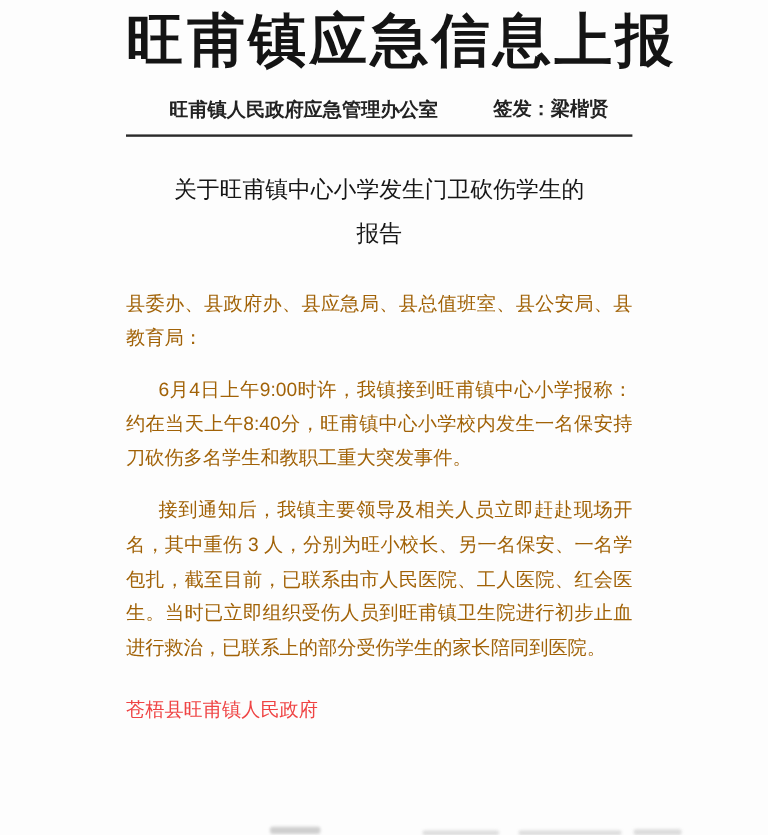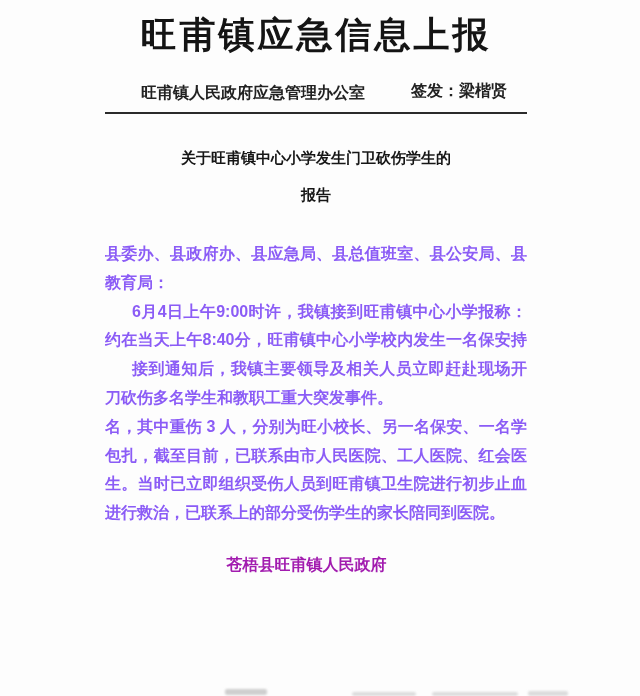--- a/index.html
+++ b/index.html
@@ -9,53 +9,53 @@
     background:var(--paper,#fdfdfd);
     color:var(--ink,#1d1d1d);
     font-family:"Liberation Sans",sans-serif;
     overflow:hidden;
   }
   .doc{position:absolute;left:105px;top:0;width:422px;}
 
   .masthead{
     margin:0;padding-top:9px;height:52px;
     font-family:"Liberation Serif",serif;
-    font-weight:bold;font-size:36px;line-height:52px;
+    font-weight:bold;font-size:48px;line-height:52px;
     letter-spacing:3px;text-align:center;white-space:nowrap;
     color:#141414;
   }
   .subline{
     display:flex;justify-content:space-between;align-items:flex-start;
     margin-top:22px;height:19px;line-height:19px;
     font-size:16px;font-weight:bold;color:#222;padding-left:36px;
   }
   .subline .sign{padding-right:20px;font-family:Liberation Mono, monospace;}
   .rule{
     margin:10px 0 0 0;border:0;height:0;
     border-top:2px solid var(--rule,#2b2b2b);
   }
   .doc-title{
     margin-top:26px;
     font-family:"Liberation Serif",serif;
-    font-weight:bold;font-size:15px;line-height:37px;
+    font-weight:normal;font-size:19px;line-height:37px;
     text-align:center;color:#161616;
   }
-  .body{margin-top:26px;font-size:16px;font-weight:700;color:#8b5cf6;}
+  .body{margin-top:26px;font-size:16px;font-weight:400;color:#a16207;}
   .bline{height:28.8px;line-height:28.8px;white-space:nowrap;overflow:hidden;}
   .bline.fill{
     white-space:normal;
     text-align:justify;
     text-align-last:justify;
     -moz-text-align-last:justify;
   }
-  .bline.ind{padding-left:27px;}
+  .bline.ind{padding-left:27px;margin-top:14px;}
   .signature{
     margin-top:27px;height:20px;line-height:20px;
-    text-align:center;padding-right:19px;
-    font-size:16px;font-weight:700;color:#a21caf;
+    text-align:left;padding-right:19px;
+    font-size:16px;font-weight:400;color:#ef4444;
   }
   
   .smudge{position:absolute;background:#dcdcdc;filter:blur(1.2px);border-radius:2px;}
   .smudge.s1{left:225px;top:689px;width:42px;height:6px;background:#cfcfcf;}
   .smudge.s2{left:352px;top:692px;width:64px;height:4px;}
   .smudge.s3{left:432px;top:692px;width:86px;height:4px;}
   .smudge.s4{left:528px;top:691px;width:40px;height:5px;}
 </style>
 </head>
 <body>
@@ -75,22 +75,22 @@
     <div class="doc-title">
       <div>关于旺甫镇中心小学发生门卫砍伤学生的</div>
       <div>报告</div>
     </div>
 
     <div class="body">
       <div class="bline fill">县委办、县政府办、县应急局、县总值班室、县公安局、县</div>
       <div class="bline">教育局：</div>
       <div class="bline fill ind">6月4日上午9:00时许，我镇接到旺甫镇中心小学报称：</div>
       <div class="bline fill">约在当天上午8:40分，旺甫镇中心小学校内发生一名保安持</div>
+      <div class="bline">刀砍伤多名学生和教职工重大突发事件。</div>
       <div class="bline fill ind">接到通知后，我镇主要领导及相关人员立即赶赴现场开</div>
-      <div class="bline">刀砍伤多名学生和教职工重大突发事件。</div>
       <div class="bline fill">名，其中重伤 3 人，分别为旺小校长、另一名保安、一名学</div>
       <div class="bline fill">包扎，截至目前，已联系由市人民医院、工人医院、红会医</div>
       <div class="bline fill">生。当时已立即组织受伤人员到旺甫镇卫生院进行初步止血</div>
       <div class="bline">进行救治，已联系上的部分受伤学生的家长陪同到医院。</div>
     </div>
 
     <div class="signature">苍梧县旺甫镇人民政府</div>
   </div>
 
   <div class="smudge s1"></div>

